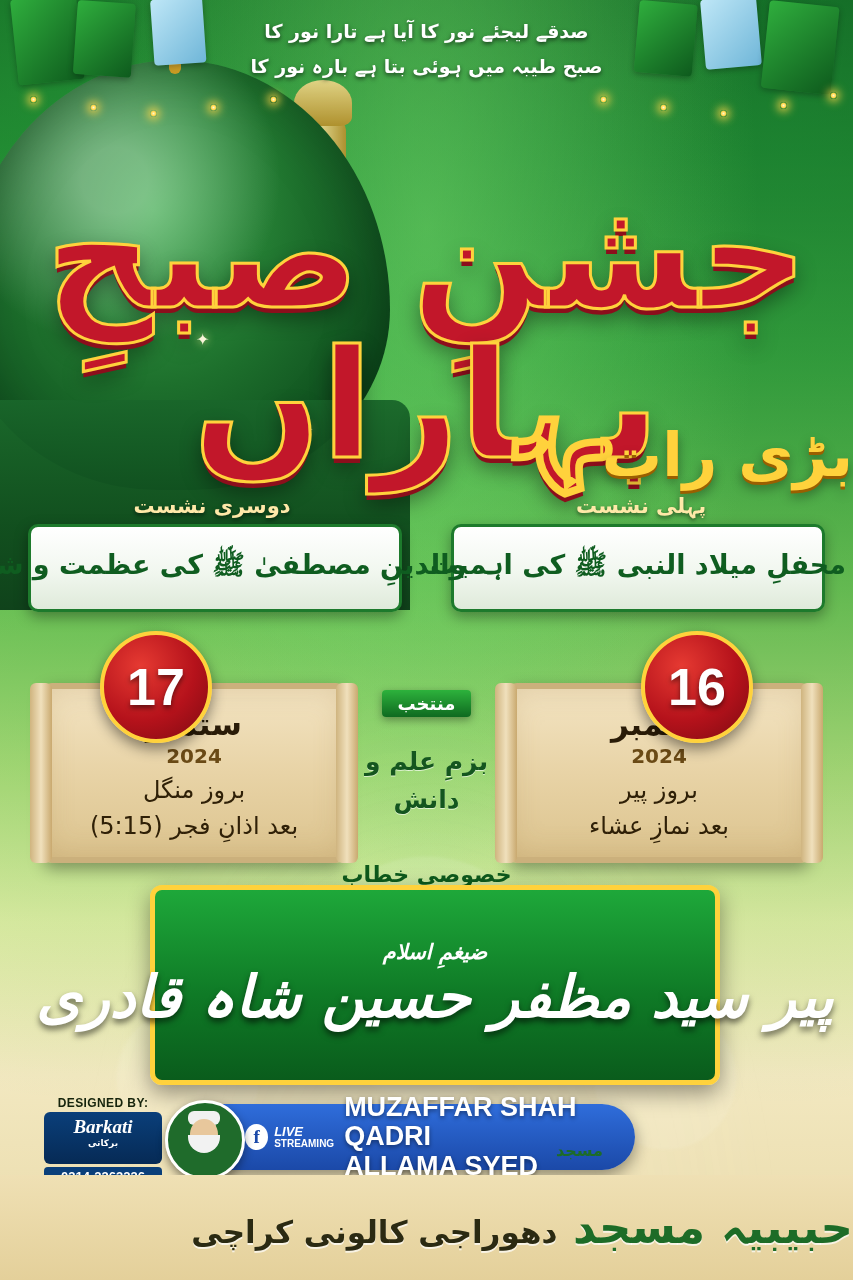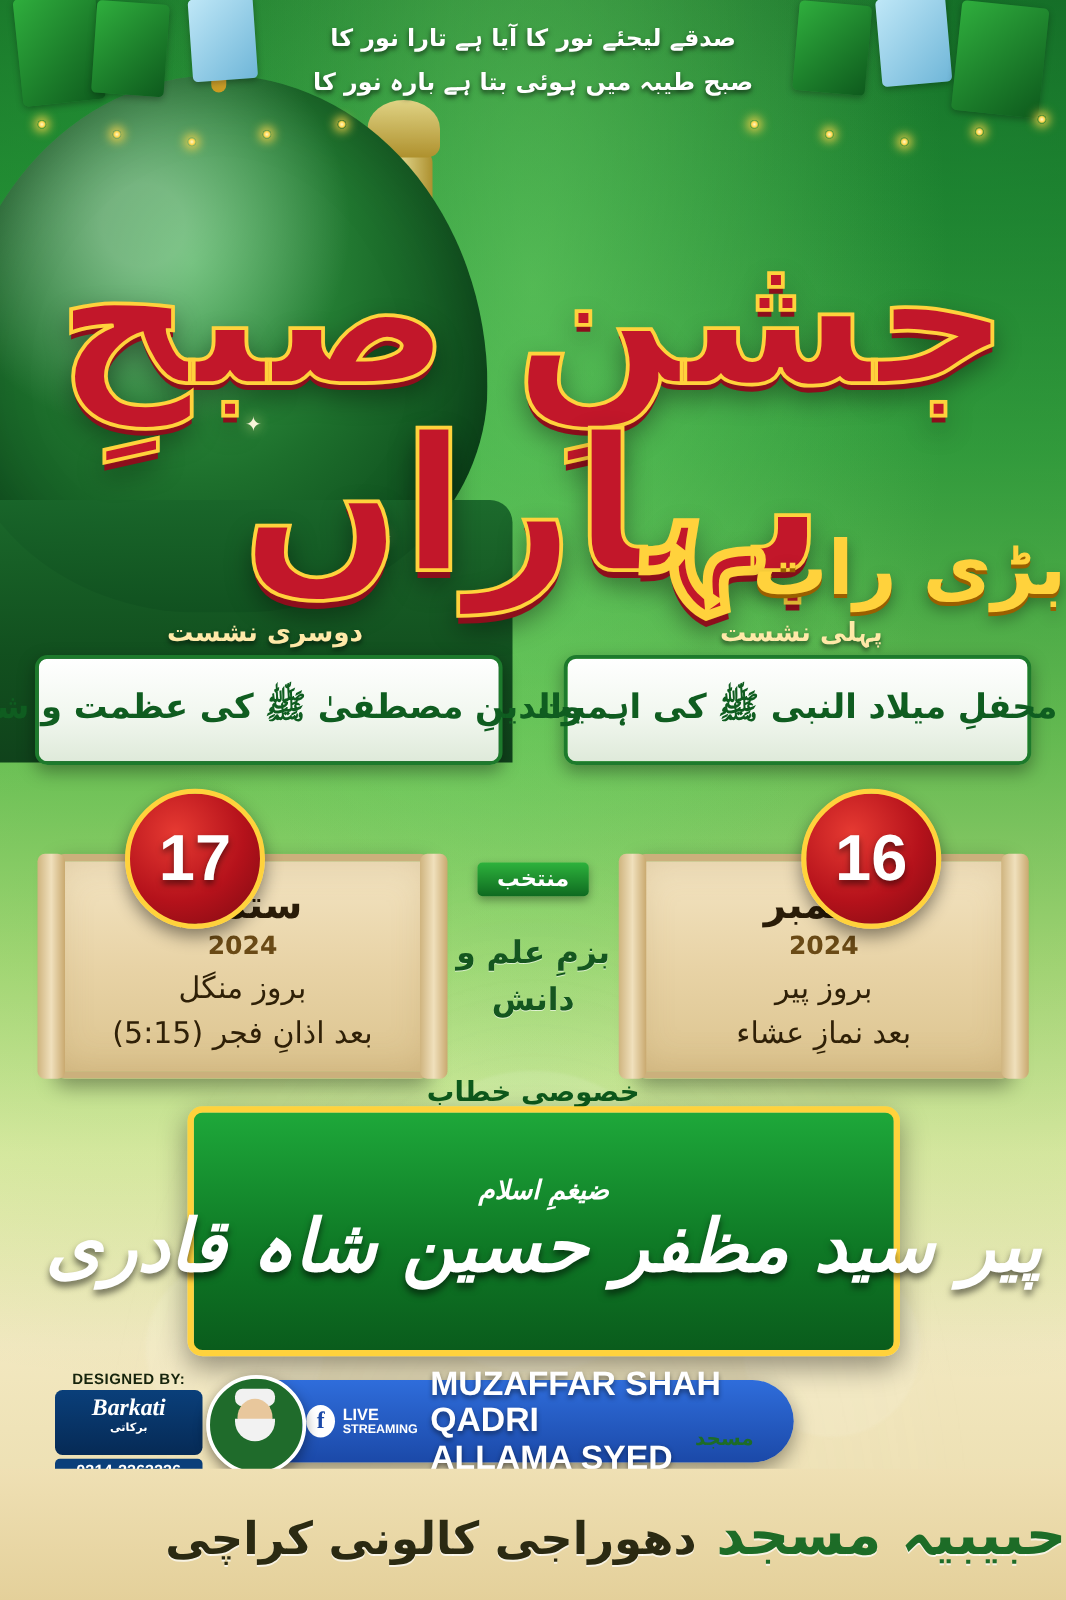--- a/index.html
+++ b/index.html
@@ -247,36 +247,36 @@
   }
   .avatar .face{position:absolute;left:22px;top:16px;width:28px;height:30px;border-radius:50%;background:#e8c79c;}
   .avatar .cap{position:absolute;left:20px;top:8px;width:32px;height:14px;border-radius:6px;background:#f1f1f1;}
   .avatar .beard{position:absolute;left:20px;top:32px;width:32px;height:18px;border-radius:0 0 16px 16px;background:#f2f2f2;}
   .fb{
     width:26px;height:26px;border-radius:50%;background:#fff;color:#1b49a8;
     display:flex;align-items:center;justify-content:center;font-weight:bold;font-size:19px;
     font-family:"Liberation Serif",serif;margin-right:6px;
   }
   .live{color:#fff;font-size:10px;font-weight:bold;line-height:1.05;margin-right:10px;font-family:"Liberation Sans",sans-serif;}
-  .live b{display:block;font-size:13px;}
+  .live b{display:block;font-size:13px;font-style:italic;}
   .live-name{color:#fff;font-size:27px;font-weight:bold;line-height:1.08;font-family:"Liberation Sans",sans-serif;
     text-shadow:0 2px 4px rgba(0,0,0,.45);}
 
   
   .footer{
     position:absolute;left:0;bottom:0;width:853px;height:105px;
     background:linear-gradient(180deg,#efe0b4 0%,#e4d09a 100%);
     display:flex;align-items:center;justify-content:flex-start;direction:rtl;
   }
   .venue{
     color:#1d6c27;font-size:45px;font-weight:bold;white-space:nowrap;
     font-family:"DejaVu Sans","Liberation Sans",sans-serif;
     text-shadow:0 2px 0 rgba(255,255,255,.7);
   }
-  .venue .sub{color:#2b2a12;font-size:36px;}
+  .venue .sub{color:#2b2a12;font-size:31px;}
   .mosque-mini{
     position:absolute;top:-34px;right:250px;color:#1d6c27;font-size:16px;font-weight:bold;
     font-family:"DejaVu Sans","Liberation Sans",sans-serif;text-align:center;direction:rtl;
   }
 </style>
 </head>
 <body>
 
 <div class="poster">
 

